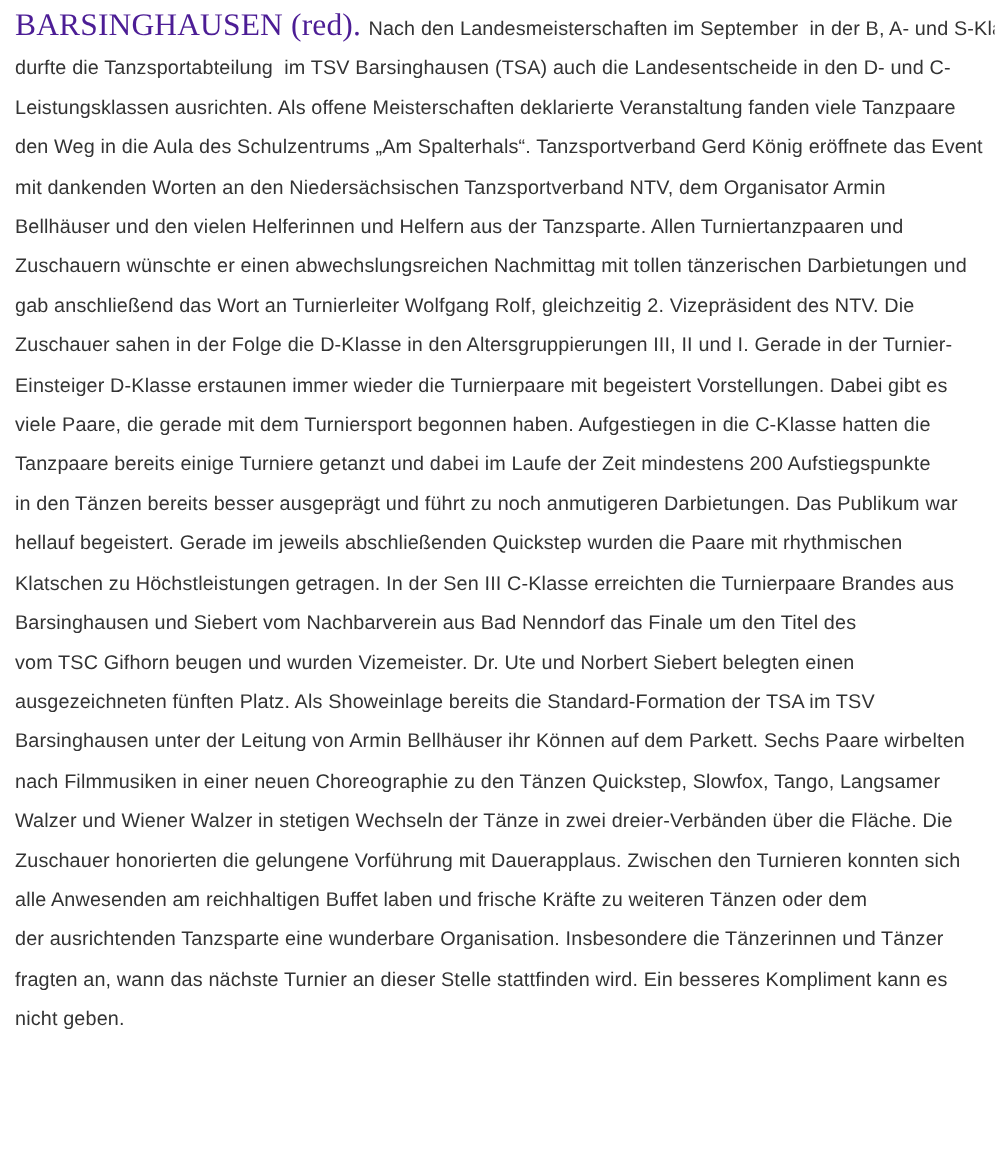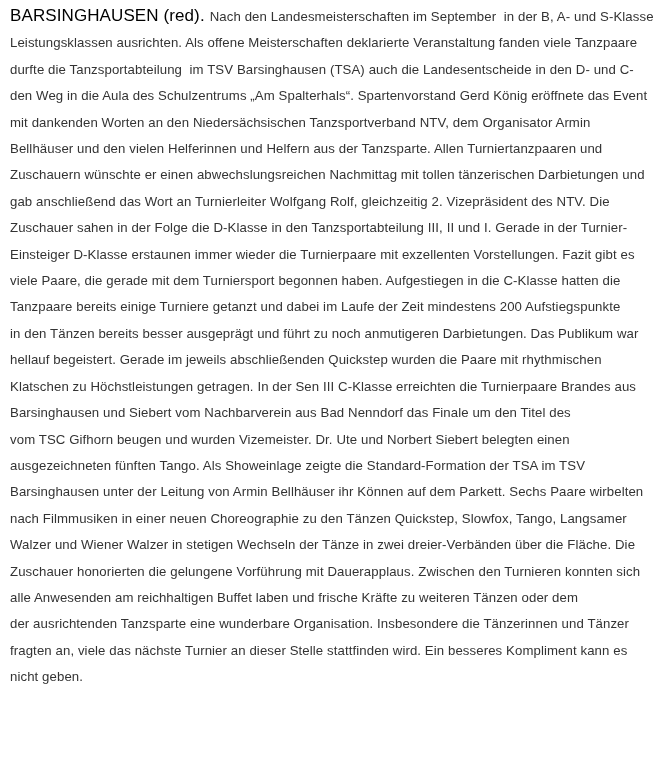--- a/index.html
+++ b/index.html
@@ -23,52 +23,52 @@
     margin: 0;
     padding: 0;
     white-space: pre;
     font-family: "Liberation Sans", sans-serif;
     font-size: 13.2px;
     line-height: 26.4px;
     color: #333333;
     letter-spacing: 0.1px;
   }
   .lead-in {
-    font-family: Liberation Sans, sans-serif;
-    font-size: 17px;
-    color: #000000;
+    font-family: Liberation Serif, serif;
+    font-size: 21px;
+    color: #4c1d95;
     margin-right: 5px;
     letter-spacing: 0.1px;
   }
 </style>
 </head>
 <body>
 
 <div class="page">
   <p class="line"><span class="lead-in">BARSINGHAUSEN (red).</span><span class="body-text">Nach den Landesmeisterschaften im September  in der B, A- und S-Klasse</span></p>
   <div id="article-lines">
+      <p class="line">durfte die Tanzsportabteilung  im TSV Barsinghausen (TSA) auch die Landesentscheide in den D- und C-</p>
       <p class="line">Leistungsklassen ausrichten. Als offene Meisterschaften deklarierte Veranstaltung fanden viele Tanzpaare</p>
-      <p class="line">durfte die Tanzsportabteilung  im TSV Barsinghausen (TSA) auch die Landesentscheide in den D- und C-</p>
-      <p class="line">den Weg in die Aula des Schulzentrums „Am Spalterhals“. Spartenvorstand Gerd König eröffnete das Event</p>
+      <p class="line">den Weg in die Aula des Schulzentrums „Am Spalterhals“. Tanzsportverband Gerd König eröffnete das Event</p>
       <p class="line">mit dankenden Worten an den Niedersächsischen Tanzsportverband NTV, dem Organisator Armin</p>
       <p class="line">Bellhäuser und den vielen Helferinnen und Helfern aus der Tanzsparte. Allen Turniertanzpaaren und</p>
       <p class="line">Zuschauern wünschte er einen abwechslungsreichen Nachmittag mit tollen tänzerischen Darbietungen und</p>
       <p class="line">gab anschließend das Wort an Turnierleiter Wolfgang Rolf, gleichzeitig 2. Vizepräsident des NTV. Die</p>
-      <p class="line">Zuschauer sahen in der Folge die D-Klasse in den Tanzsportabteilung III, II und I. Gerade in der Turnier-</p>
-      <p class="line">Einsteiger D-Klasse erstaunen immer wieder die Turnierpaare mit exzellenten Vorstellungen. Fazit gibt es</p>
+      <p class="line">Zuschauer sahen in der Folge die D-Klasse in den Altersgruppierungen III, II und I. Gerade in der Turnier-</p>
+      <p class="line">Einsteiger D-Klasse erstaunen immer wieder die Turnierpaare mit begeistert Vorstellungen. Dabei gibt es</p>
       <p class="line">viele Paare, die gerade mit dem Turniersport begonnen haben. Aufgestiegen in die C-Klasse hatten die</p>
       <p class="line">Tanzpaare bereits einige Turniere getanzt und dabei im Laufe der Zeit mindestens 200 Aufstiegspunkte</p>
       <p class="line">in den Tänzen bereits besser ausgeprägt und führt zu noch anmutigeren Darbietungen. Das Publikum war</p>
       <p class="line">hellauf begeistert. Gerade im jeweils abschließenden Quickstep wurden die Paare mit rhythmischen</p>
       <p class="line">Klatschen zu Höchstleistungen getragen. In der Sen III C-Klasse erreichten die Turnierpaare Brandes aus</p>
       <p class="line">Barsinghausen und Siebert vom Nachbarverein aus Bad Nenndorf das Finale um den Titel des</p>
       <p class="line">vom TSC Gifhorn beugen und wurden Vizemeister. Dr. Ute und Norbert Siebert belegten einen</p>
-      <p class="line">ausgezeichneten fünften Tango. Als Showeinlage zeigte die Standard-Formation der TSA im TSV</p>
+      <p class="line">ausgezeichneten fünften Platz. Als Showeinlage bereits die Standard-Formation der TSA im TSV</p>
       <p class="line">Barsinghausen unter der Leitung von Armin Bellhäuser ihr Können auf dem Parkett. Sechs Paare wirbelten</p>
       <p class="line">nach Filmmusiken in einer neuen Choreographie zu den Tänzen Quickstep, Slowfox, Tango, Langsamer</p>
       <p class="line">Walzer und Wiener Walzer in stetigen Wechseln der Tänze in zwei dreier-Verbänden über die Fläche. Die</p>
       <p class="line">Zuschauer honorierten die gelungene Vorführung mit Dauerapplaus. Zwischen den Turnieren konnten sich</p>
       <p class="line">alle Anwesenden am reichhaltigen Buffet laben und frische Kräfte zu weiteren Tänzen oder dem</p>
       <p class="line">der ausrichtenden Tanzsparte eine wunderbare Organisation. Insbesondere die Tänzerinnen und Tänzer</p>
-      <p class="line">fragten an, viele das nächste Turnier an dieser Stelle stattfinden wird. Ein besseres Kompliment kann es</p>
+      <p class="line">fragten an, wann das nächste Turnier an dieser Stelle stattfinden wird. Ein besseres Kompliment kann es</p>
       <p class="line">nicht geben.</p>
     </div>
 </div>
 
 </body></html>

